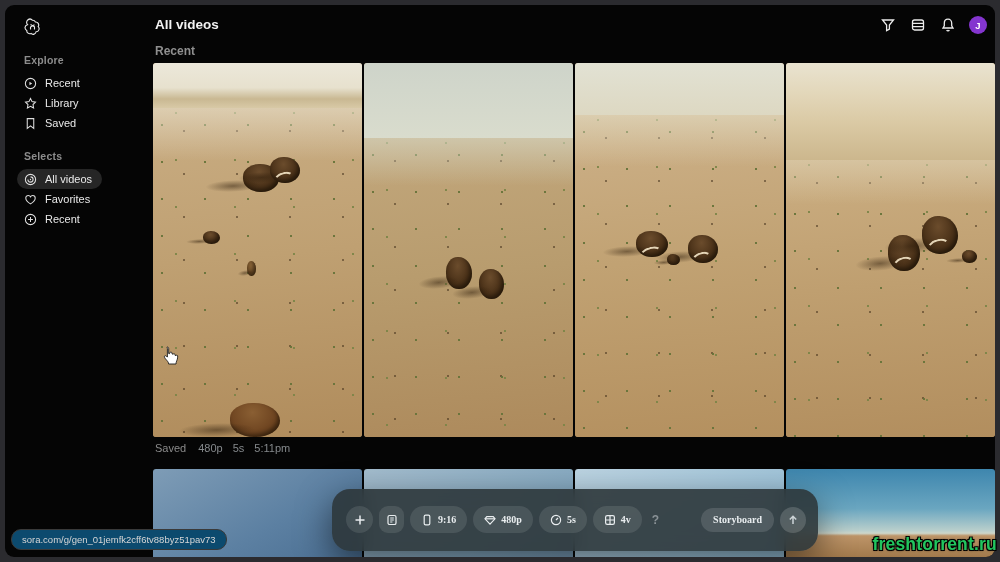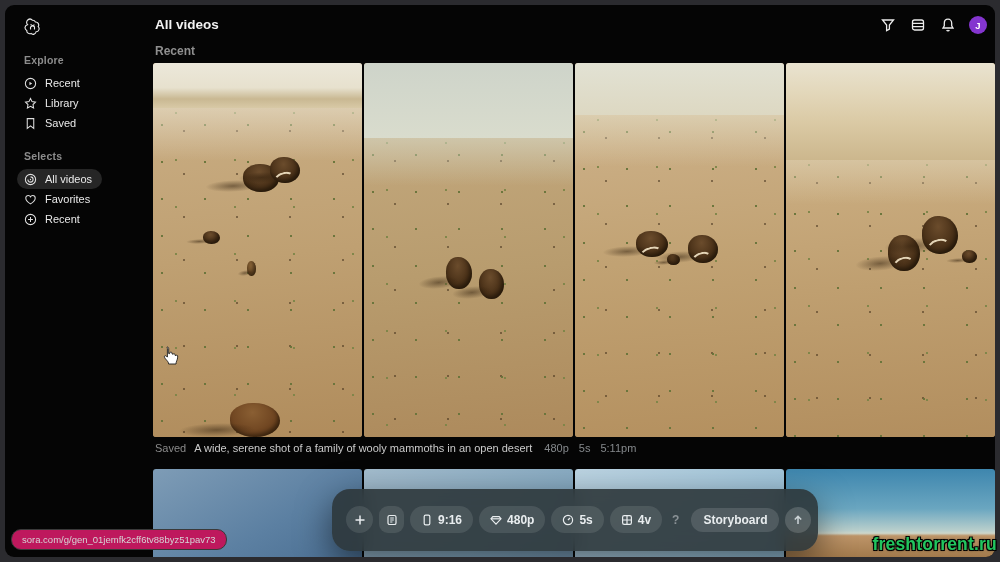--- a/index.html
+++ b/index.html
@@ -113,32 +113,32 @@
               background:rgba(44,54,58,.9); border-radius:18px; z-index:6;
               box-shadow:0 12px 34px rgba(0,0,0,.5);
               -webkit-backdrop-filter:blur(8px); backdrop-filter:blur(8px);
               padding:10px 12px 9px 14px; display:flex; flex-direction:column; }
   .composer input { background:transparent; border:none; outline:none; color:#e8ecee;
                     font-size:12px; font-family:"Liberation Sans", sans-serif; width:70%; }
   .composer input::placeholder { color:#97a1a6; }
   .ctrl-row { display:flex; align-items:center; gap:6px; margin-top:7px; }
   .cbtn { display:flex; align-items:center; justify-content:center; gap:5px; height:27px;
           background:rgba(255,255,255,.1); border:none; border-radius:14px; cursor:pointer;
-          color:#e9edef; font-size:12px; font-weight:bold; font-family:Liberation Sans, sans-serif; }
+          color:#e9edef; font-size:10px; font-weight:bold; font-family:Liberation Serif, serif; }
   .cbtn svg { width:12px; height:12px; display:block; }
   .round { width:27px; flex:0 0 27px; padding:0; }
   .sq { width:25px; flex:0 0 25px; border-radius:9px; padding:0; }
   .chip { padding:0 11px; }
   .help { color:#8a9296; font-size:12px; font-weight:bold; background:none; border:none; margin-left:4px; cursor:pointer; }
   .spacer { flex:1; }
   .storyboard { height:24px; padding:0 12px; border-radius:12px; background:rgba(255,255,255,.13); }
   .send { width:26px; flex:0 0 26px; height:26px; border-radius:50%; background:rgba(255,255,255,.16); color:#cdd4d7; }
 
   
-  .linkpill { position:absolute; left:6px; bottom:7px; background:#be185d; border:1px solid #3a3a3a;
+  .linkpill { position:absolute; left:6px; bottom:7px; background:#0c4a6e; border:1px solid #3a3a3a;
               color:#d6d6d6; font-size:9.5px; padding:4px 10px; border-radius:10px; z-index:7; }
   .watermark { position:absolute; right:3px; bottom:7px; z-index:8; color:#22c55e; font-size:17.5px; font-weight:bold;
                letter-spacing:.2px;
                text-shadow:-1px -1px 0 #000, 1px -1px 0 #000, -1px 1px 0 #000, 1px 1px 0 #000, 0 0 3px #000; }
   .cursor { position:absolute; left:155px; top:340px; width:20px; height:22px; z-index:9; pointer-events:none; }
 </style>
 </head>
 <body>
 
 <div class="app">
@@ -252,21 +252,20 @@
       <div class="sky"></div>
       <div class="ground"></div>
       <div class="mam m-k tusks"></div>
       <div class="mam m-l tusks"></div>
       <div class="mam m-m"></div>
     </div>
   </div>
 
   <div class="caption">
     <span class="cap-label">Saved</span>
-    <span class="cap-text">A wide, serene shot of a family of wooly mammoths in an open desert</span>
     <span class="cap-meta">
       <span>480p</span>
       <span>5s</span>
       <span>5:11pm</span>
     </span>
   </div>
 
   <div class="grid-row2">
     <div class="thumb2 r2a"></div>
     <div class="thumb2 r2b"></div>

